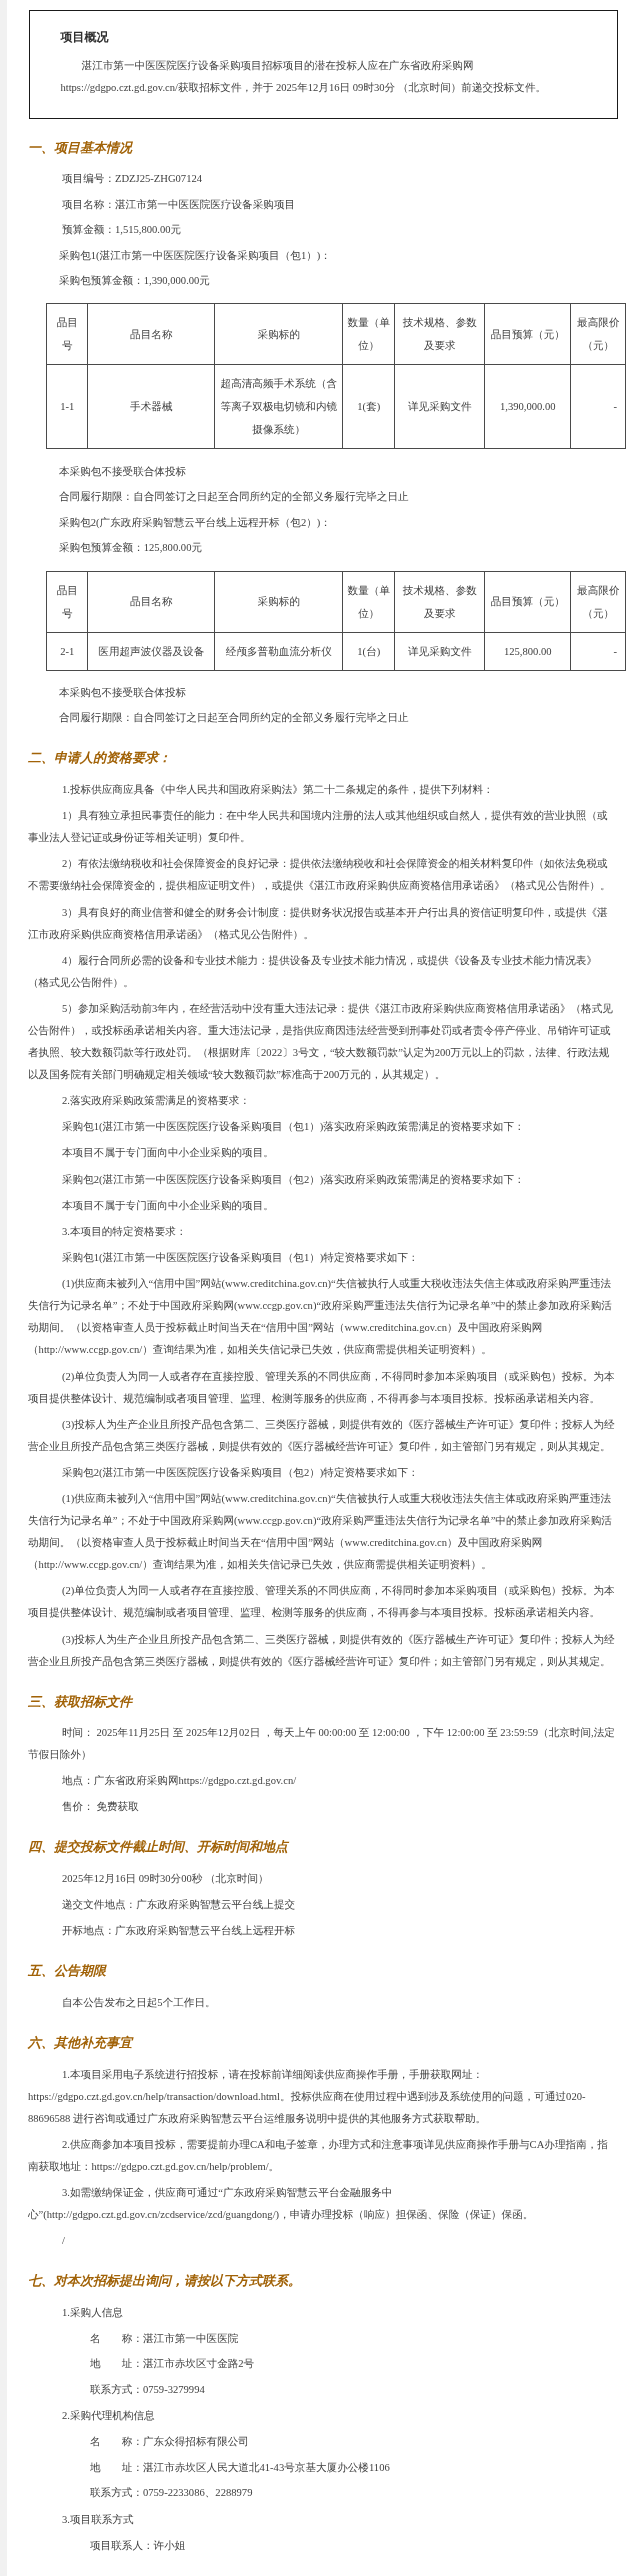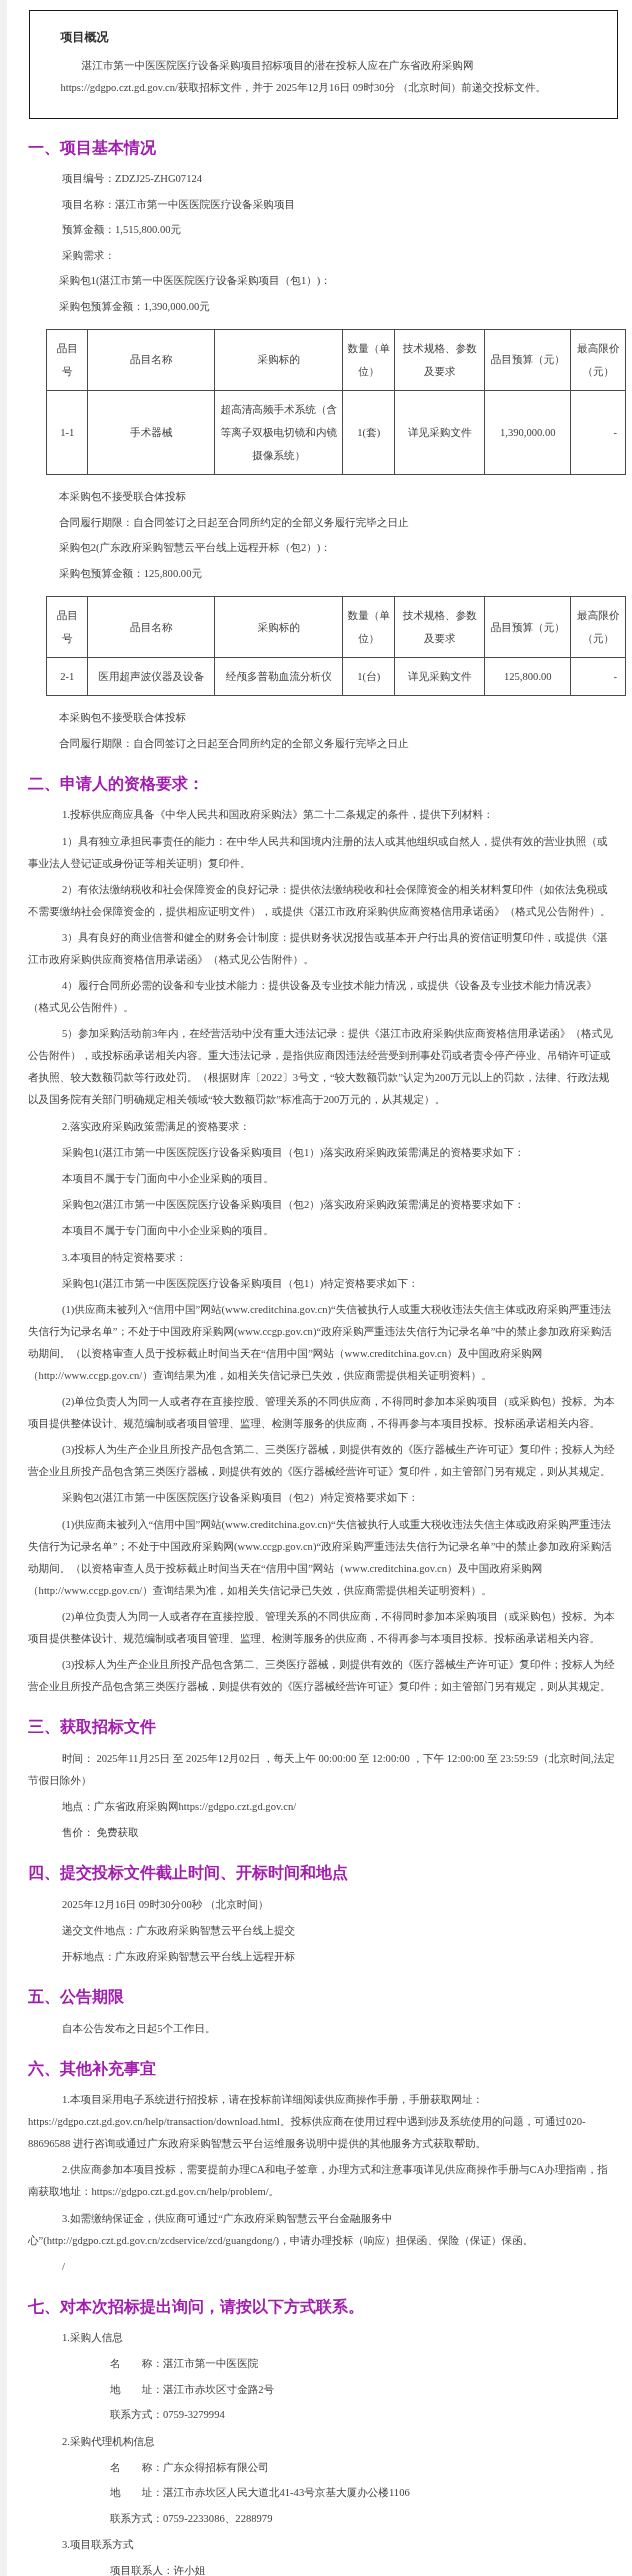--- a/index.html
+++ b/index.html
@@ -24,31 +24,32 @@
     padding:11.3px 28px 18.3px 30px;
   }
   .overview-title{
     font-weight:bold;
     font-size:12px;
     color:#2e2e2e;
     margin:4.2px 0 7px 0;
   }
   .overview-box p{margin:0;text-indent:2em;}
   h2.sec{
-    font-size:16px;
-    color:#a21caf;
+    font-size:13px;
+    color:#a16207;
     font-weight:bold;
     margin:20px 0 11.3px 0;
     line-height:18.3px;
+    font-style:italic;
   }
   p{margin:3.5px 0;}
   .line{margin-left:34px;}          
   .sub{margin-left:31px;}           
   .para{text-indent:34px;margin:4.2px 0;} 
-  .detail{margin-left:82px;}        
+  .detail{margin-left:62px;}        
   table{
     border-collapse:collapse;
     table-layout:fixed;
     width:579px;
     margin:11.3px 0 11.3px 18.3px;
   }
   th,td{
     border:0.7px solid #4a4a4a;
     text-align:center;
     vertical-align:middle;
@@ -67,21 +68,20 @@
 
   <div class="overview-box">
     <div class="overview-title">项目概况</div>
     <p>湛江市第一中医医院医疗设备采购项目招标项目的潜在投标人应在广东省政府采购网https://gdgpo.czt.gd.gov.cn/获取招标文件，并于 2025年12月16日 09时30分 （北京时间）前递交投标文件。</p>
   </div>
 
   <h2 class="sec">一、项目基本情况</h2>
   <p class="line">项目编号：ZDZJ25-ZHG07124</p>
   <p class="line">项目名称：湛江市第一中医医院医疗设备采购项目</p>
   <p class="line">预算金额：1,515,800.00元</p>
-  <p class="line">采购需求：</p>
 
   <p class="sub">采购包1(湛江市第一中医医院医疗设备采购项目（包1）)：</p>
   <p class="sub">采购包预算金额：1,390,000.00元</p>
 
   <table>
     <colgroup>
       <col style="width:41px">
         <col style="width:127px">
         <col style="width:128px">
       <col style="width:52px">

